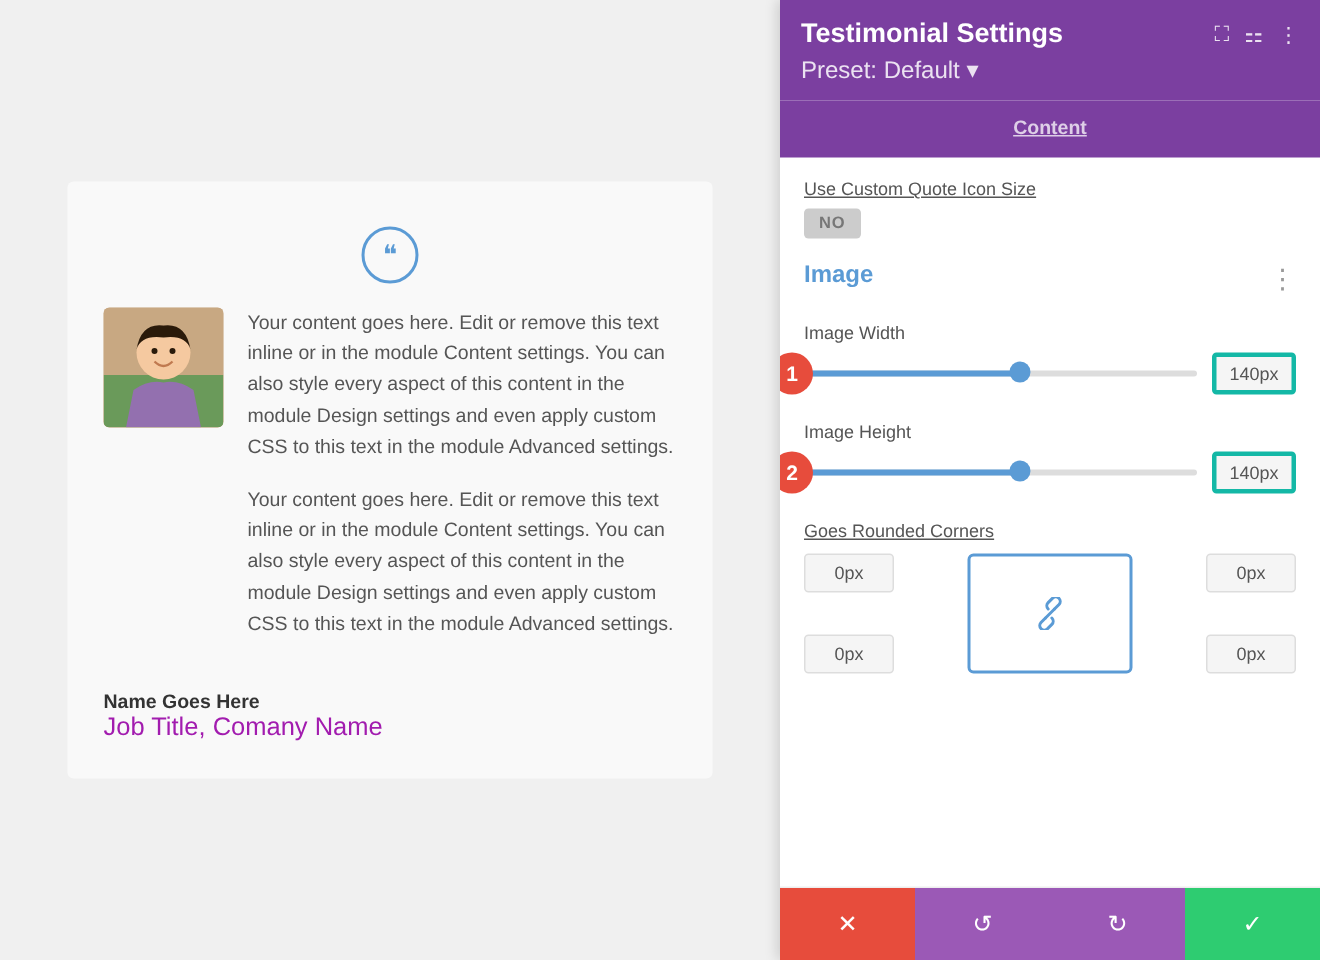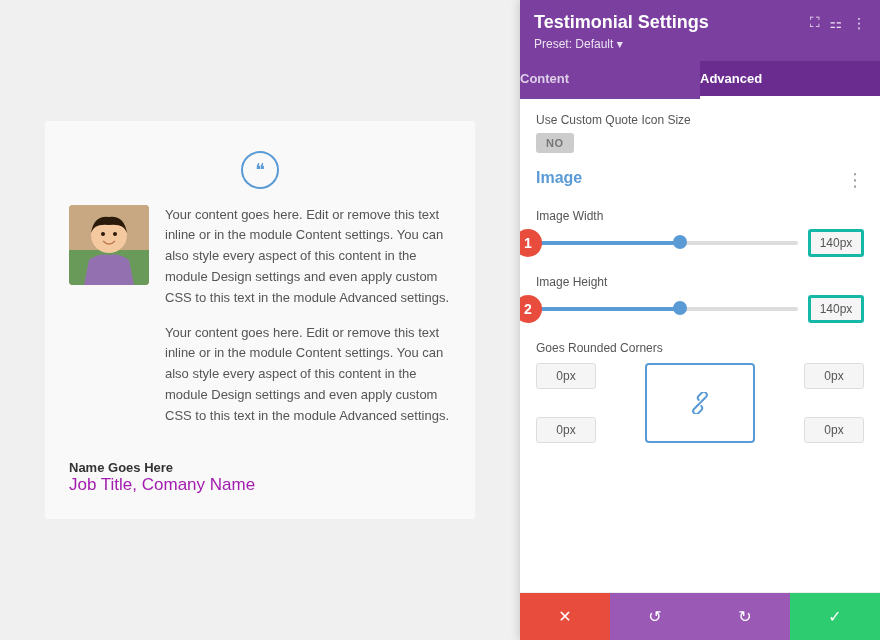--- a/index.html
+++ b/index.html
@@ -148,41 +148,42 @@
     }
 
     .header-icon {
       color: white;
       opacity: 0.85;
       cursor: pointer;
       font-size: 14px;
     }
 
     .preset-label {
-      font-size: 12px;
+      font-size: 16px;
       color: rgba(255,255,255,0.85);
       padding-bottom: 10px;
       cursor: pointer;
     }
 
     
     .panel-tabs {
       display: flex;
       background: #7b3fa0;
     }
 
     .panel-tab {
       flex: 1;
       padding: 10px 0;
-      text-align: left;
+      text-align: center;
       font-size: 13px;
       font-weight: 600;
       color: rgba(255,255,255,0.75);
       cursor: pointer;
       border-bottom: 3px solid transparent;
+      text-decoration: underline;
     }
 
     .panel-tab.active {
       color: white;
       background: #6a2d8f;
       border-bottom: 3px solid white;
     }
 
     
     .panel-body {
@@ -193,20 +194,21 @@
 
     .setting-row {
       margin-bottom: 16px;
     }
 
     .setting-label {
       font-size: 12px;
       color: #555;
       margin-bottom: 6px;
       font-weight: 500;
+      text-decoration: underline;
     }
 
     
     .toggle-wrapper {
       display: flex;
       align-items: center;
     }
 
     .toggle-btn {
       background: #ccc;
@@ -410,23 +412,20 @@
         <span class="header-icon">⚏</span>
         <span class="header-icon">⋮</span>
       </div>
     </div>
     <div class="preset-label">Preset: Default ▾</div>
   </div>
 
   <div class="panel-tabs">
     <div class="panel-tab">
       <span>Content</span>
-    </div>
-    <div class="panel-tab active">
-      <span>Advanced</span>
     </div>
   </div>
 
   <div class="panel-body">
 
     <div class="setting-row">
       <div class="setting-label">Use Custom Quote Icon Size</div>
       <div class="toggle-wrapper">
         <button class="toggle-btn">NO</button>
       </div>

